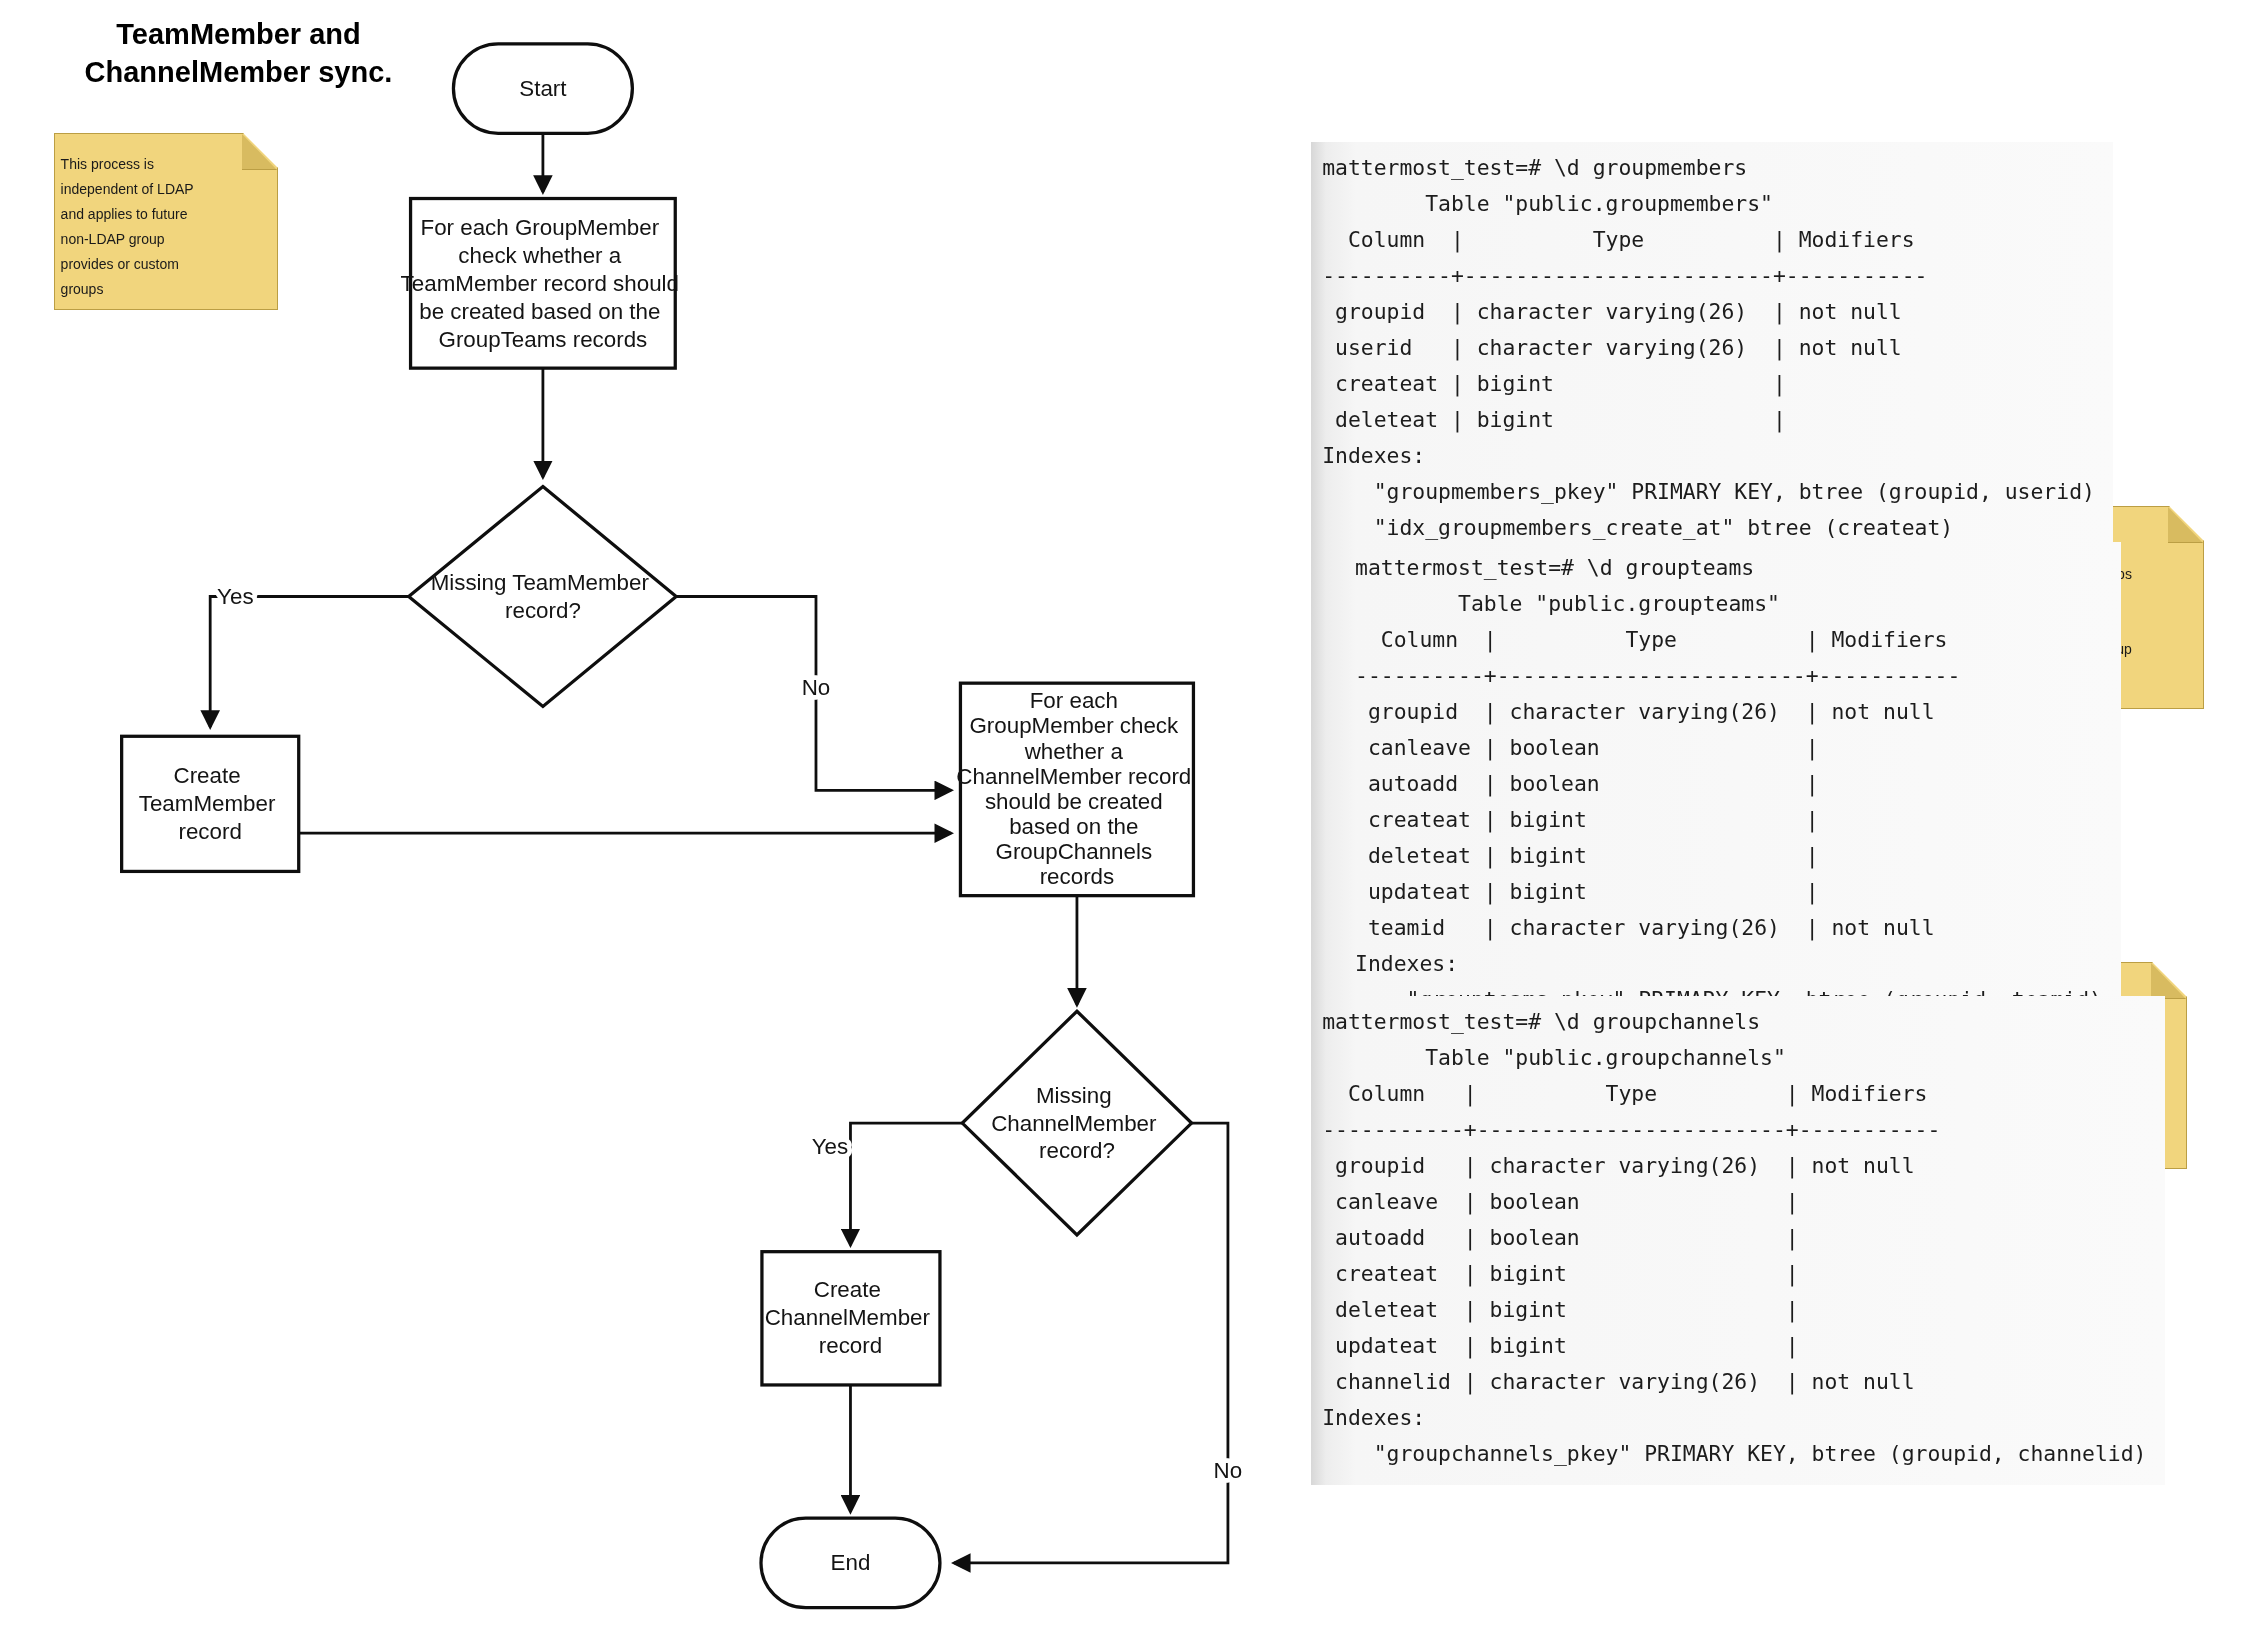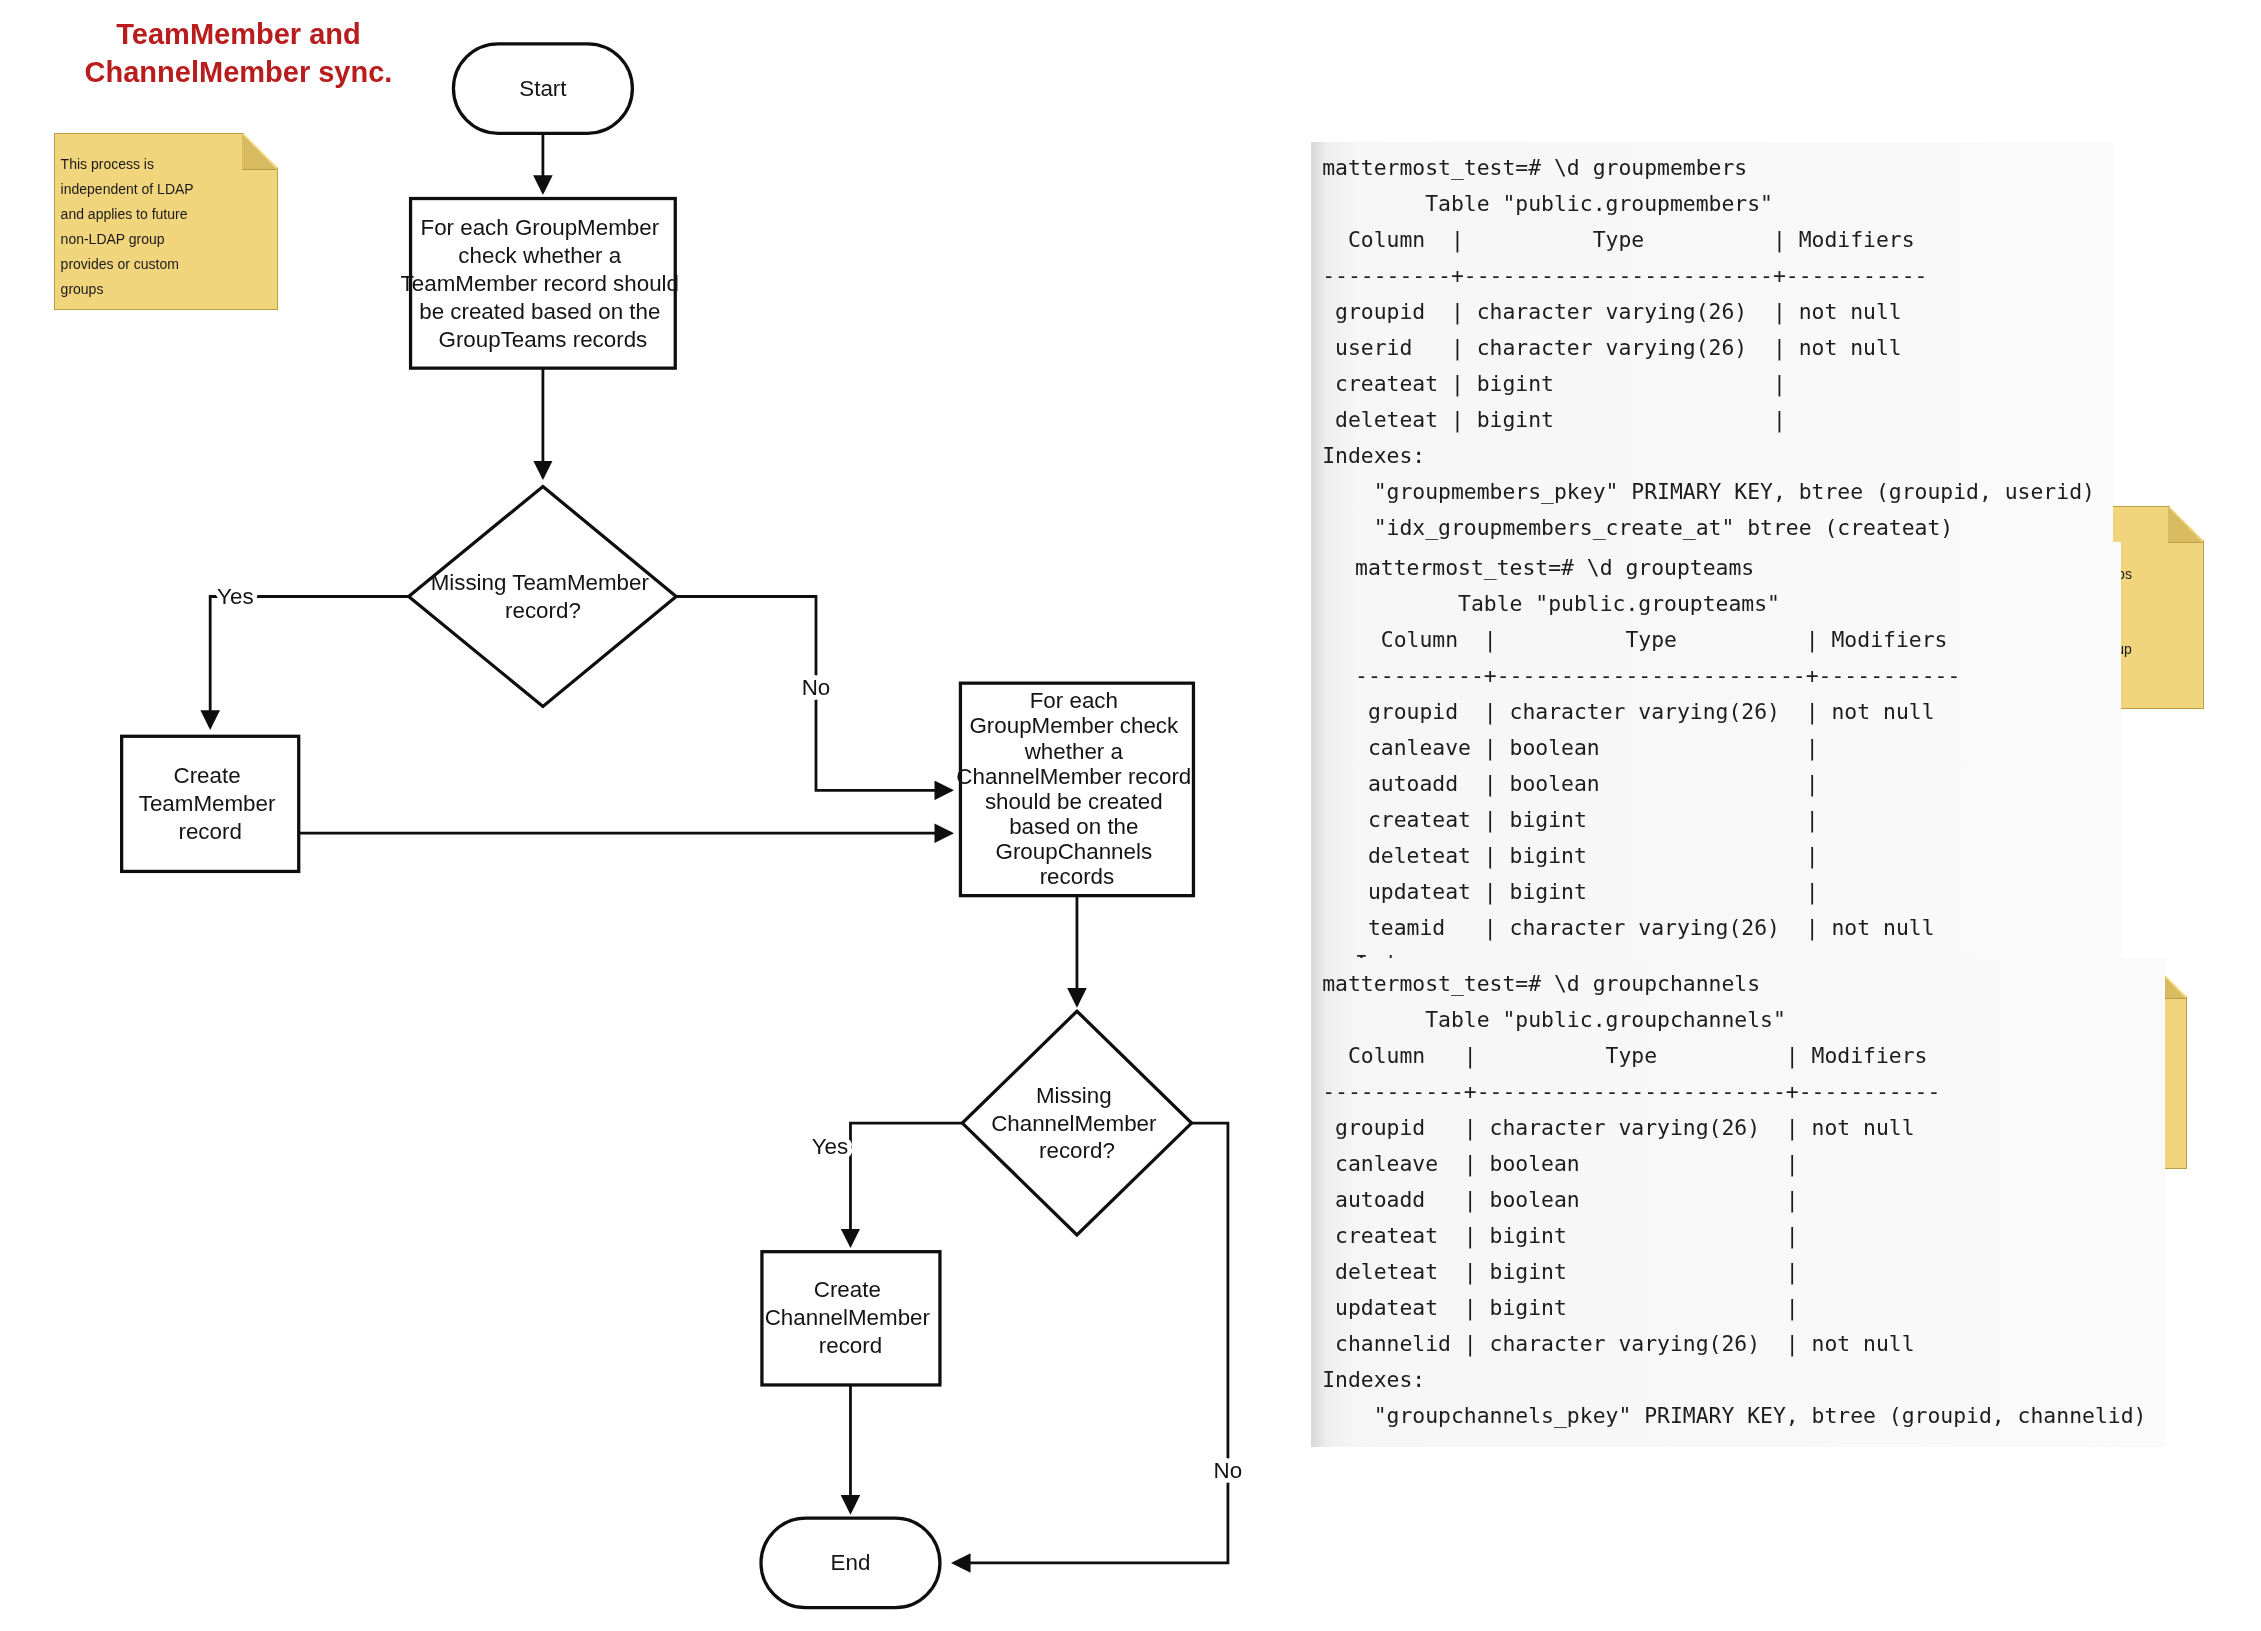--- a/index.html
+++ b/index.html
@@ -3,21 +3,21 @@
 <meta charset="utf-8">
 <style>
   html,body { margin:0; padding:0; background:#ffffff; }
   #canvas {
     position:relative; width:2262px; height:1631px; background:#ffffff;
     font-family:"Liberation Sans", sans-serif; overflow:hidden;
   }
   
   .diagram-title {
     position:absolute; left:37px; top:15px; width:403px;
-    font-size:29px; font-weight:bold; line-height:38px; color:#b91c1c;
+    font-size:29px; font-weight:bold; line-height:38px; color:#000000;
     text-align:center; white-space:pre-line;
   }
   
   .note {
     position:absolute; background:#f1d57d; border:1.9px solid #bb9e44;
     box-sizing:border-box;
     clip-path:polygon(0 0, calc(100% - 35px) 0, 100% 35px, 100% 100%, 0 100%);
   }
   .note .fold {
     position:absolute; top:0; right:0; width:35px; height:35px;
@@ -104,21 +104,21 @@
 ----------+------------------------+-----------
  groupid  | character varying(26)  | not null
  canleave | boolean                |
  autoadd  | boolean                |
  createat | bigint                 |
  deleteat | bigint                 |
  updateat | bigint                 |
  teamid   | character varying(26)  | not null
 Indexes:
     "groupteams_pkey" PRIMARY KEY, btree (groupid, teamid)</pre>
-  <pre class="code" style="left:1311px; top:958px;">mattermost_test=# \d groupchannels
+  <pre class="code" style="left:1311px; top:996px;">mattermost_test=# \d groupchannels
         Table "public.groupchannels"
   Column   |          Type          | Modifiers
 -----------+------------------------+-----------
  groupid   | character varying(26)  | not null
  canleave  | boolean                |
  autoadd   | boolean                |
  createat  | bigint                 |
  deleteat  | bigint                 |
  updateat  | bigint                 |
  channelid | character varying(26)  | not null

